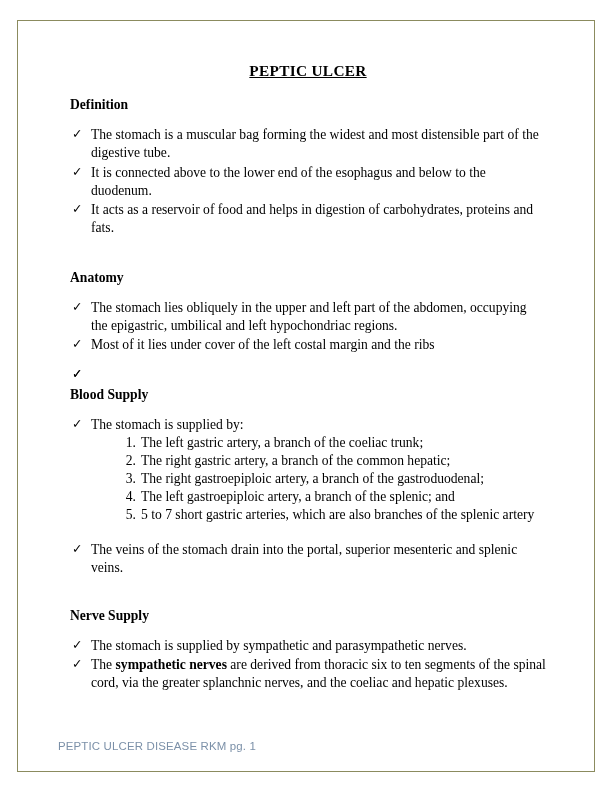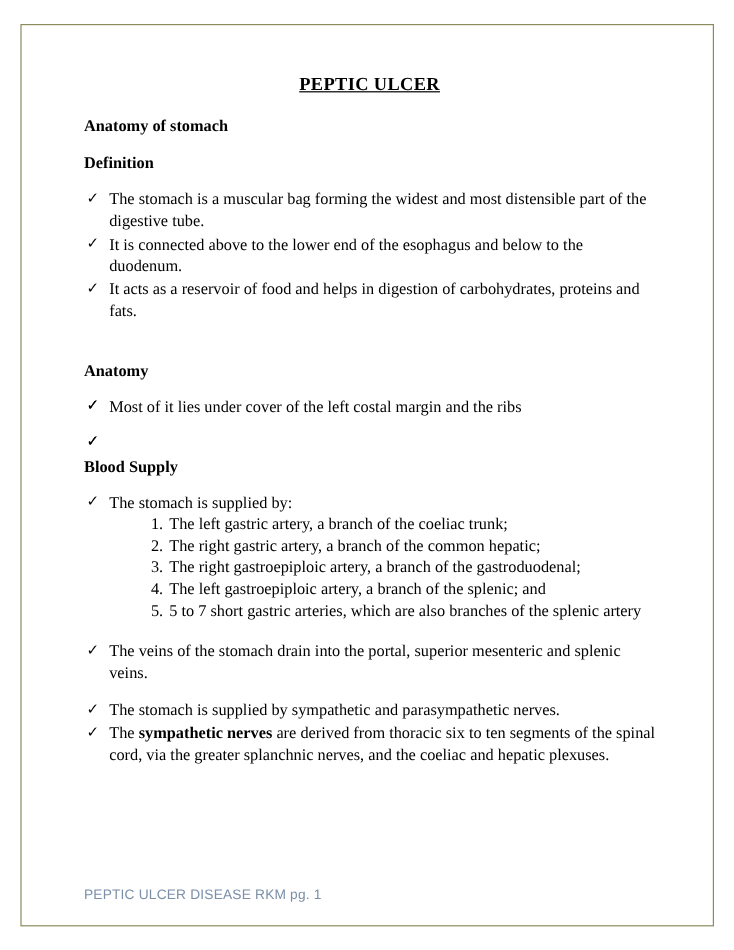--- a/index.html
+++ b/index.html
@@ -95,41 +95,40 @@
     position: absolute;
     left: 0;
     top: 0;
     width: 18px;
     text-align: right;
   }
   .strong-run { font-weight: bold; }
 
   .footer {
     position: absolute;
-    left: 70px;
+    left: 58px;
     top: 740px;
     font-family: "Liberation Sans", "DejaVu Sans", sans-serif;
     font-size: 8.6pt;
     color: #7b90a8;
     letter-spacing: 0.15px;
     white-space: nowrap;
   }
 </style>
 </head>
 <body>
 
 <div class="page">
 
   <div class="page-border"></div>
 
   <div class="content">
 
     <div class="doc-title">PEPTIC ULCER</div>
 
-    <div class="heading">Anatomy of stomach</div>
 
     <div class="heading gap-sm">Definition</div>
     <ul class="check-list">
       <li>
         <span class="tick">✓</span>
         <span>The stomach is a muscular bag forming the widest and most distensible part of the digestive tube.</span>
       </li>
       <li>
         <span class="tick">✓</span>
         <span>It is connected above to the lower end of the esophagus and below to the duodenum.</span>
@@ -137,20 +136,21 @@
       <li>
         <span class="tick">✓</span>
         <span>It acts as a reservoir of food and helps in digestion of carbohydrates, proteins and fats.</span>
       </li>
     </ul>
 
     <div class="heading gap-lg">Anatomy</div>
     <ul class="check-list">
       <li>
         <span class="tick">✓</span>
+        <span>The stomach lies obliquely in the upper and left part of the abdomen, occupying the epigastric, umbilical and left hypochondriac regions.</span>
       </li>
       <li>
         <span class="tick">✓</span>
         <span>Most of it lies under cover of the left costal margin and the ribs</span>
       </li>
     </ul>
 
     <ul class="check-list">
       <li>
         <span class="tick">✓</span>
@@ -172,20 +172,21 @@
           <li>The left gastroepiploic artery, a branch of the splenic; and</li>
           <li>5 to 7 short gastric arteries, which are also branches of the splenic artery</li>
         </ol>
       </li>
       <li>
         <span class="tick">✓</span>
         <span>The veins of the stomach drain into the portal, superior mesenteric and splenic veins.</span>
       </li>
     </ul>
 
+    <div class="heading gap-md">Nerve Supply</div>
     <ul class="check-list">
       <li>
         <span class="tick">✓</span>
         <span>The stomach is supplied by sympathetic and parasympathetic nerves.</span>
       </li>
       <li>
         <span class="tick">✓</span>
         <span>The </span><span class="strong-run">sympathetic nerves</span><span> are derived from thoracic six to ten segments of the spinal cord, via the greater splanchnic nerves, and the coeliac and hepatic plexuses.</span>
       </li>
 

